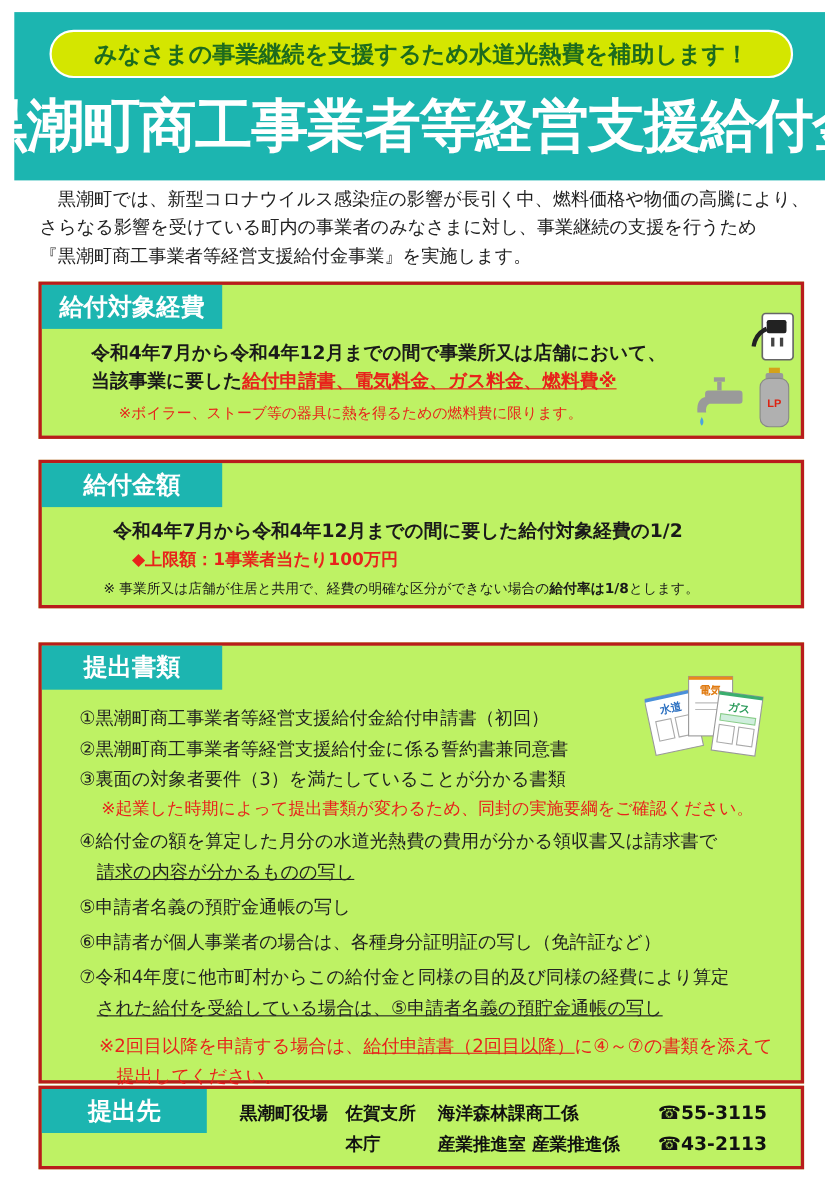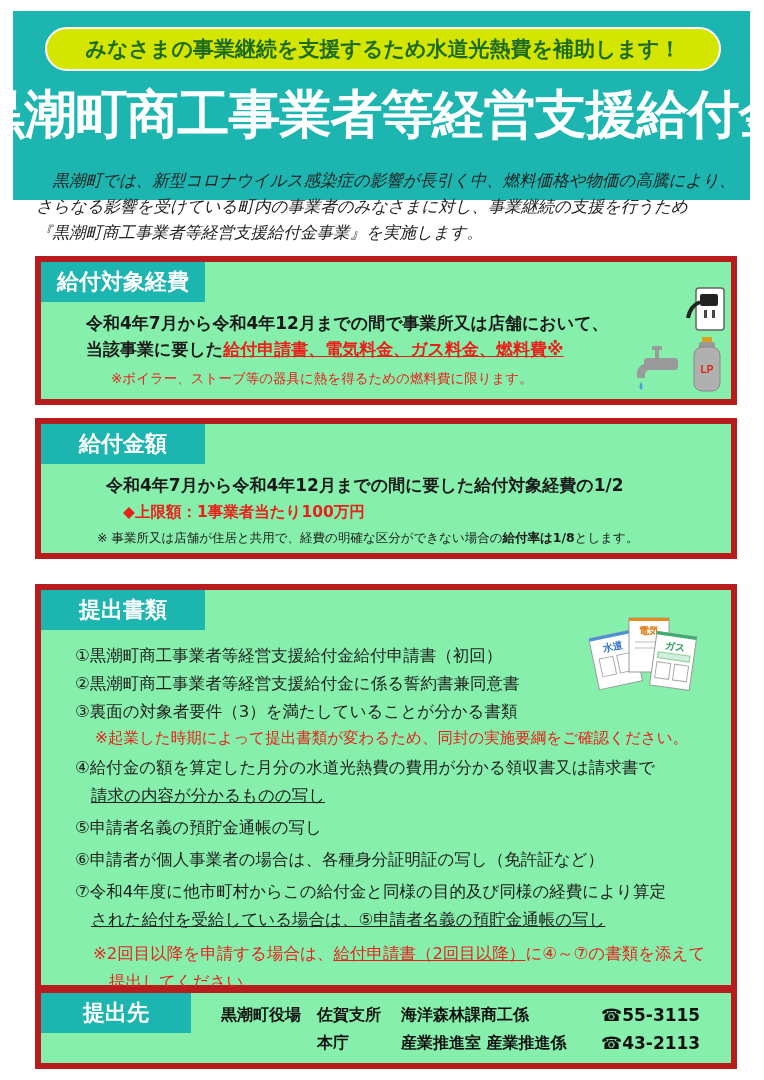--- a/index.html
+++ b/index.html
@@ -2,43 +2,43 @@
 <html><head>
 <meta charset="utf-8">
 <style>
   html, body { margin: 0; padding: 0; background: #ffffff; }
   body {
     width: 764px; height: 1080px; position: relative; overflow: hidden;
     font-family: "DejaVu Sans", "Liberation Sans", sans-serif;
     color: #1a1a1a;
   }
   .header {
-    position: absolute; left: 13px; top: 11px; width: 737px; height: 189px;
+    position: absolute; left: 13px; top: 11px; width: 737px; height: 153px;
     background: #1cb5b0;
   }
   .pill {
     position: absolute; left: 32px; top: 16px; width: 672px; height: 40px;
     background: #d4e600; border: 2px solid #ffffff; border-radius: 22px;
     display: flex; align-items: center; justify-content: center;
     color: #1d6b1d; font-size: 21px; font-weight: bold; letter-spacing: 0px;
   }
   .main-title {
     position: absolute; left: 0; right: 0; top: 66px; height: 76px;
     display: flex; align-items: center; justify-content: center;
     color: #ffffff; font-size: 52px; font-weight: bold; letter-spacing: -1px;
     white-space: nowrap;
   }
   .intro {
     position: absolute; left: 36px; top: 168px; width: 700px;
-    font-size: 16.5px; line-height: 26px; color: #222; font-style: italic;
+    font-size: 16.5px; line-height: 26px; color: #222;
   }
   .intro p { margin: 0; white-space: nowrap; }
   .box {
     position: absolute; left: 35px; width: 690px;
-    border: 6px solid #b91c1c; background: #86efac;
+    border: 3px solid #b91c1c; background: #bef264;
   }
   .tab {
     position: absolute; left: 0; top: 0; height: 40px;
     background: #1cb5b0; color: #ffffff; font-size: 22px; font-weight: bold;
     display: flex; align-items: center; justify-content: center;
   }
   .b1 { top: 256px; height: 137px; }
   .b2 { top: 418px; height: 129px; }
   .b3 { top: 584px; height: 395px; }
   .b4 { top: 987px; height: 70px; }

